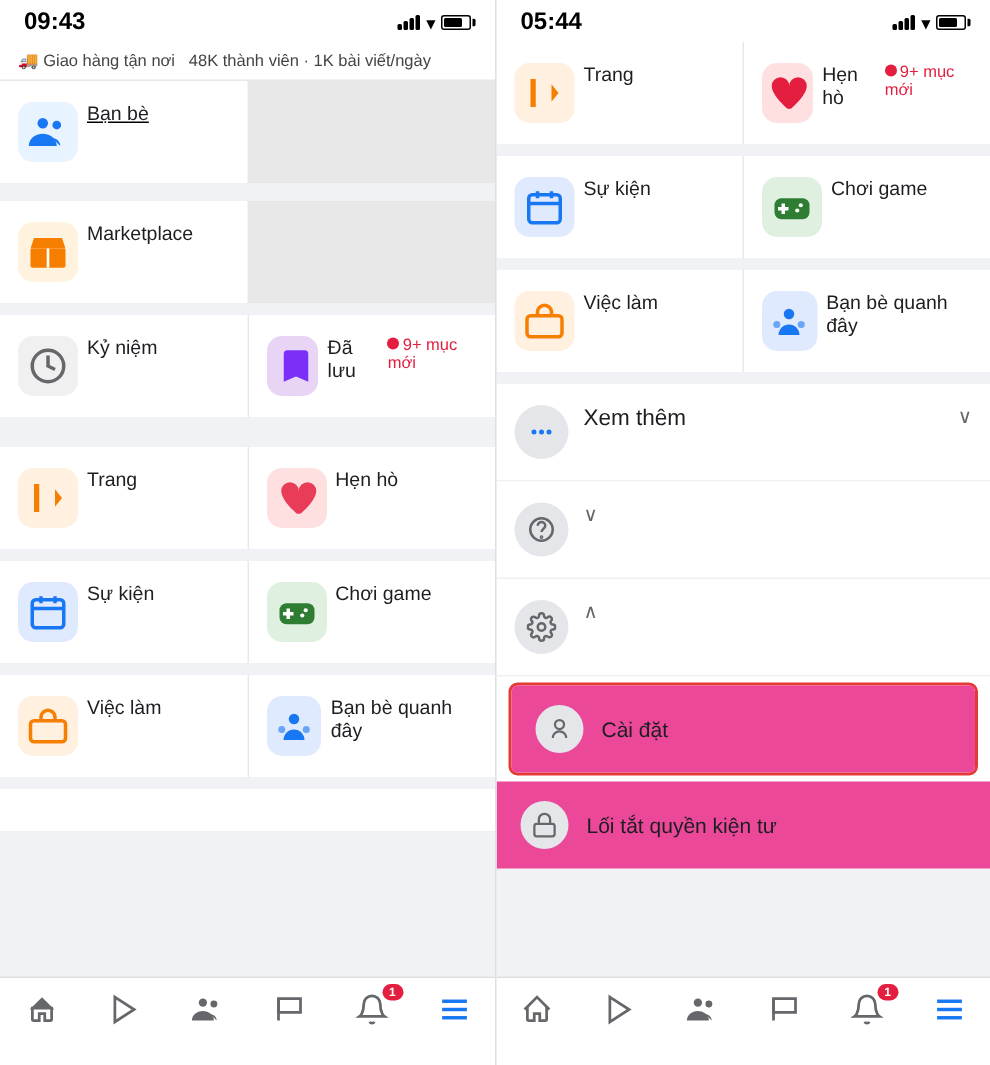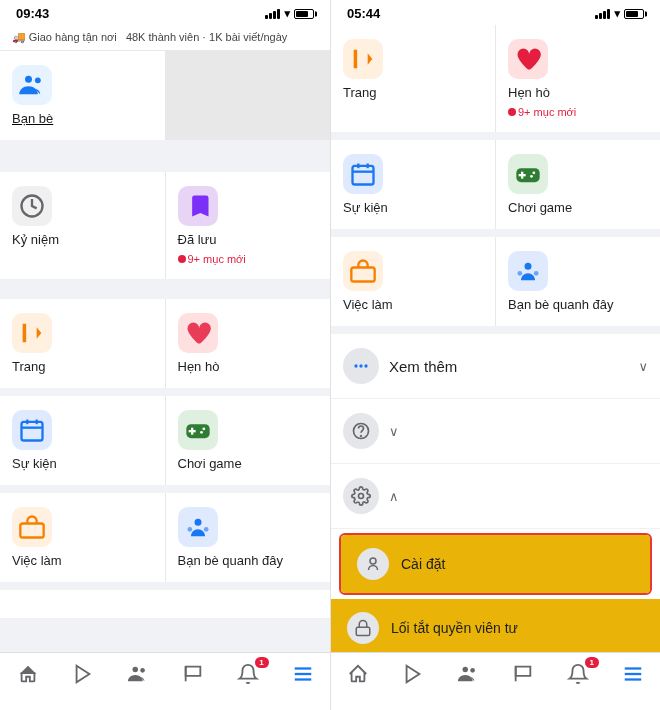--- a/index.html
+++ b/index.html
@@ -29,21 +29,21 @@
     
     .status-bar {
       background: white;
       display: flex;
       justify-content: space-between;
       align-items: center;
       padding: 6px 16px 4px;
       font-size: 12px;
       font-weight: 600;
     }
-    .status-bar .time { font-size: 13px; font-weight: 700; }
+    .status-bar .time { font-size: 16px; font-weight: 700; }
     .status-icons { display: flex; gap: 4px; align-items: center; }
     .signal-bars { display: flex; gap: 1px; align-items: flex-end; }
     .signal-bars span {
       background: #000;
       width: 3px;
       border-radius: 1px;
     }
     .signal-bars span:nth-child(1) { height: 4px; }
     .signal-bars span:nth-child(2) { height: 6px; }
     .signal-bars span:nth-child(3) { height: 8px; }
@@ -97,25 +97,24 @@
       display: grid;
       grid-template-columns: 1fr 1fr;
       gap: 1px;
       background: #e8e8e8;
     }
 
     .grid-item {
       background: white;
       padding: 14px 12px;
       display: flex;
-      flex-direction: column;
+      flex-direction: row;
       align-items: flex-start;
       gap: 6px;
       cursor: pointer;
-      text-align: right;
     }
 
     .grid-item-icon {
       width: 40px;
       height: 40px;
       border-radius: 10px;
       display: flex;
       align-items: center;
       justify-content: center;
       font-size: 20px;
@@ -130,21 +129,21 @@
     
     .single-col {
       background: white;
       margin-bottom: 8px;
     }
 
     
     .section-row {
       background: white;
       display: flex;
-      align-items: center;
+      align-items: flex-start;
       padding: 14px 12px;
       gap: 10px;
       border-bottom: 1px solid #f0f0f0;
       cursor: pointer;
     }
     .section-row-icon {
       width: 36px;
       height: 36px;
       border-radius: 50%;
       background: #e4e6ea;
@@ -160,21 +159,21 @@
       color: #1c1e21;
       flex: 1;
     }
     .chevron {
       font-size: 13px;
       color: #65676b;
     }
 
     
     .sub-item {
-      background: #eab308;
+      background: #ec4899;
       display: flex;
       align-items: center;
       padding: 13px 16px;
       gap: 12px;
       border-bottom: 1px solid #f0f0f0;
       cursor: pointer;
     }
     .sub-item-icon {
       width: 32px;
       height: 32px;
@@ -272,35 +271,45 @@
     </div>
   </div>
 
   <div class="scroll-content">
 
     <div class="promo-banner">
       <span>🚚 Giao hàng tận nơi</span>&nbsp;&nbsp;
       <span>48K thành viên · 1K bài viết/ngày</span>
     </div>
 
-    <div class="grid-2col" style="margin-bottom:24px;text-decoration:underline;">
+    <div class="grid-2col" style="margin-bottom:12px;text-decoration:underline;">
       <div class="grid-item">
         <div class="grid-item-icon" style="background:#e7f3ff;">
           <svg width="28" height="28" viewBox="0 0 24 24" fill="#1877f2">
               <circle cx="9" cy="7" r="3"></circle>
               <path d="M1 20c0-4 3.6-7 8-7s8 3 8 7"></path>
               <circle cx="17" cy="8" r="2.5"></circle>
               <path d="M19 20c0-2.5-2-4.5-4.5-4.5"></path>
             </svg>
         </div>
         <span class="grid-item-label">Bạn bè</span>
       </div>
     </div>
 
     <div class="grid-2col" style="margin-bottom:8px;">
+      <div class="grid-item">
+        <div class="grid-item-icon" style="background:#fff3e0;">
+          <svg width="28" height="28" viewBox="0 0 24 24" fill="#f77f00">
+              <rect x="2" y="10" width="20" height="11" rx="1"></rect>
+              <path d="M2 10l2-6h16l2 6"></path>
+              <line x1="12" y1="10" x2="12" y2="21" stroke="white" stroke-width="1.5"></line>
+            </svg>
+        </div>
+        <span class="grid-item-label">Marketplace</span>
+      </div>
     </div>
 
     <div class="grid-2col" style="margin-bottom:20px;">
       <div class="grid-item">
         <div class="grid-item-icon" style="background:#f0f0f0;">
           <svg width="28" height="28" viewBox="0 0 24 24" fill="none" stroke="#65676b" stroke-width="2">
               <circle cx="12" cy="12" r="9"></circle>
               <polyline points="12,6 12,12 16,14"></polyline>
             </svg>
         </div>
@@ -591,21 +600,21 @@
         </div>
       </div>
 
       <div class="sub-item">
         <div class="sub-item-icon">
           <svg width="18" height="18" viewBox="0 0 24 24" fill="none" stroke="#65676b" stroke-width="2">
               <rect x="3" y="11" width="18" height="11" rx="2"></rect>
               <path d="M7 11V7a5 5 0 0110 0v4"></path>
             </svg>
         </div>
-        <span class="sub-item-label">Lối tắt quyền viên tư</span>
+        <span class="sub-item-label">Lối tắt quyền kiện tư</span>
       </div>
 
     </div>
 
   </div>
 
   <div class="tab-bar">
     <div class="tab-item">
       <span class="tab-icon">
         <svg width="22" height="22" viewBox="0 0 24 24" fill="none" stroke="#65676b" stroke-width="2">

